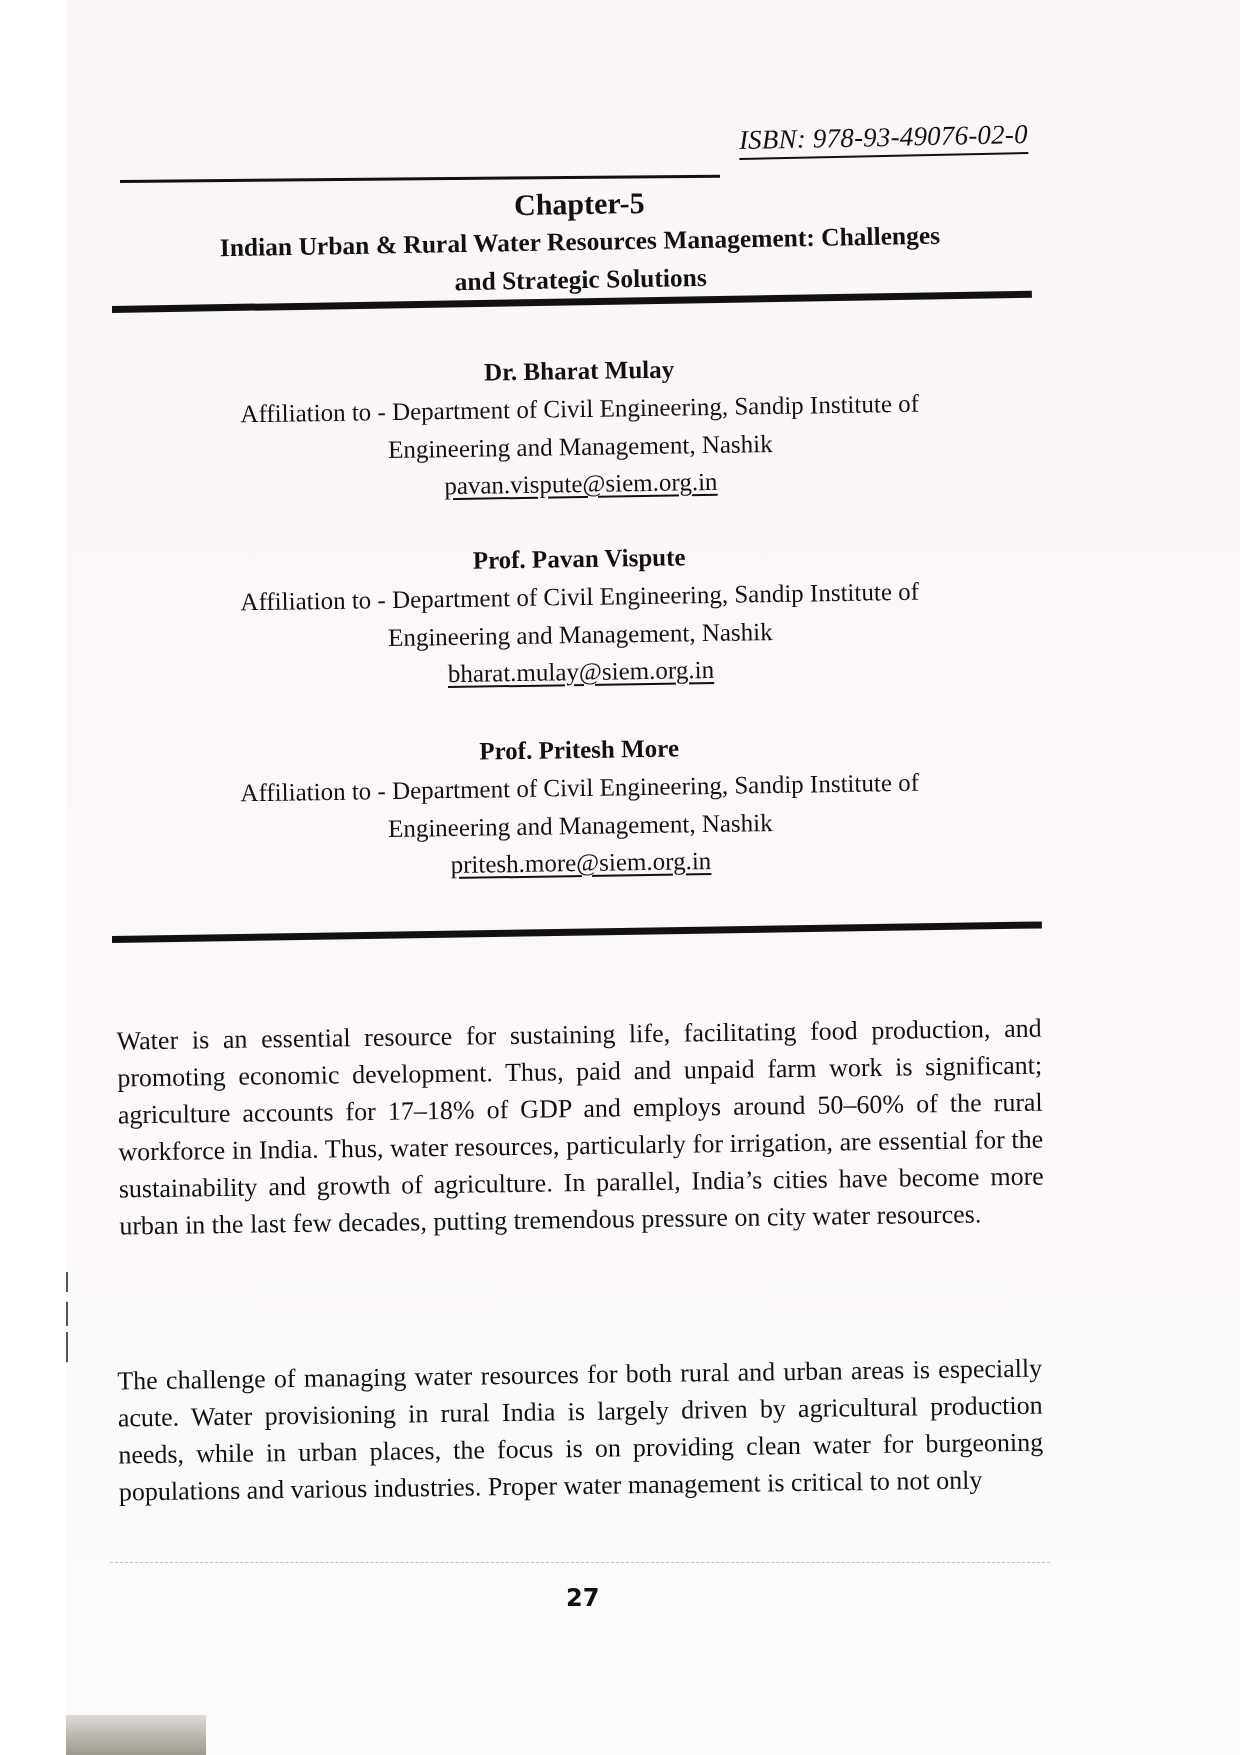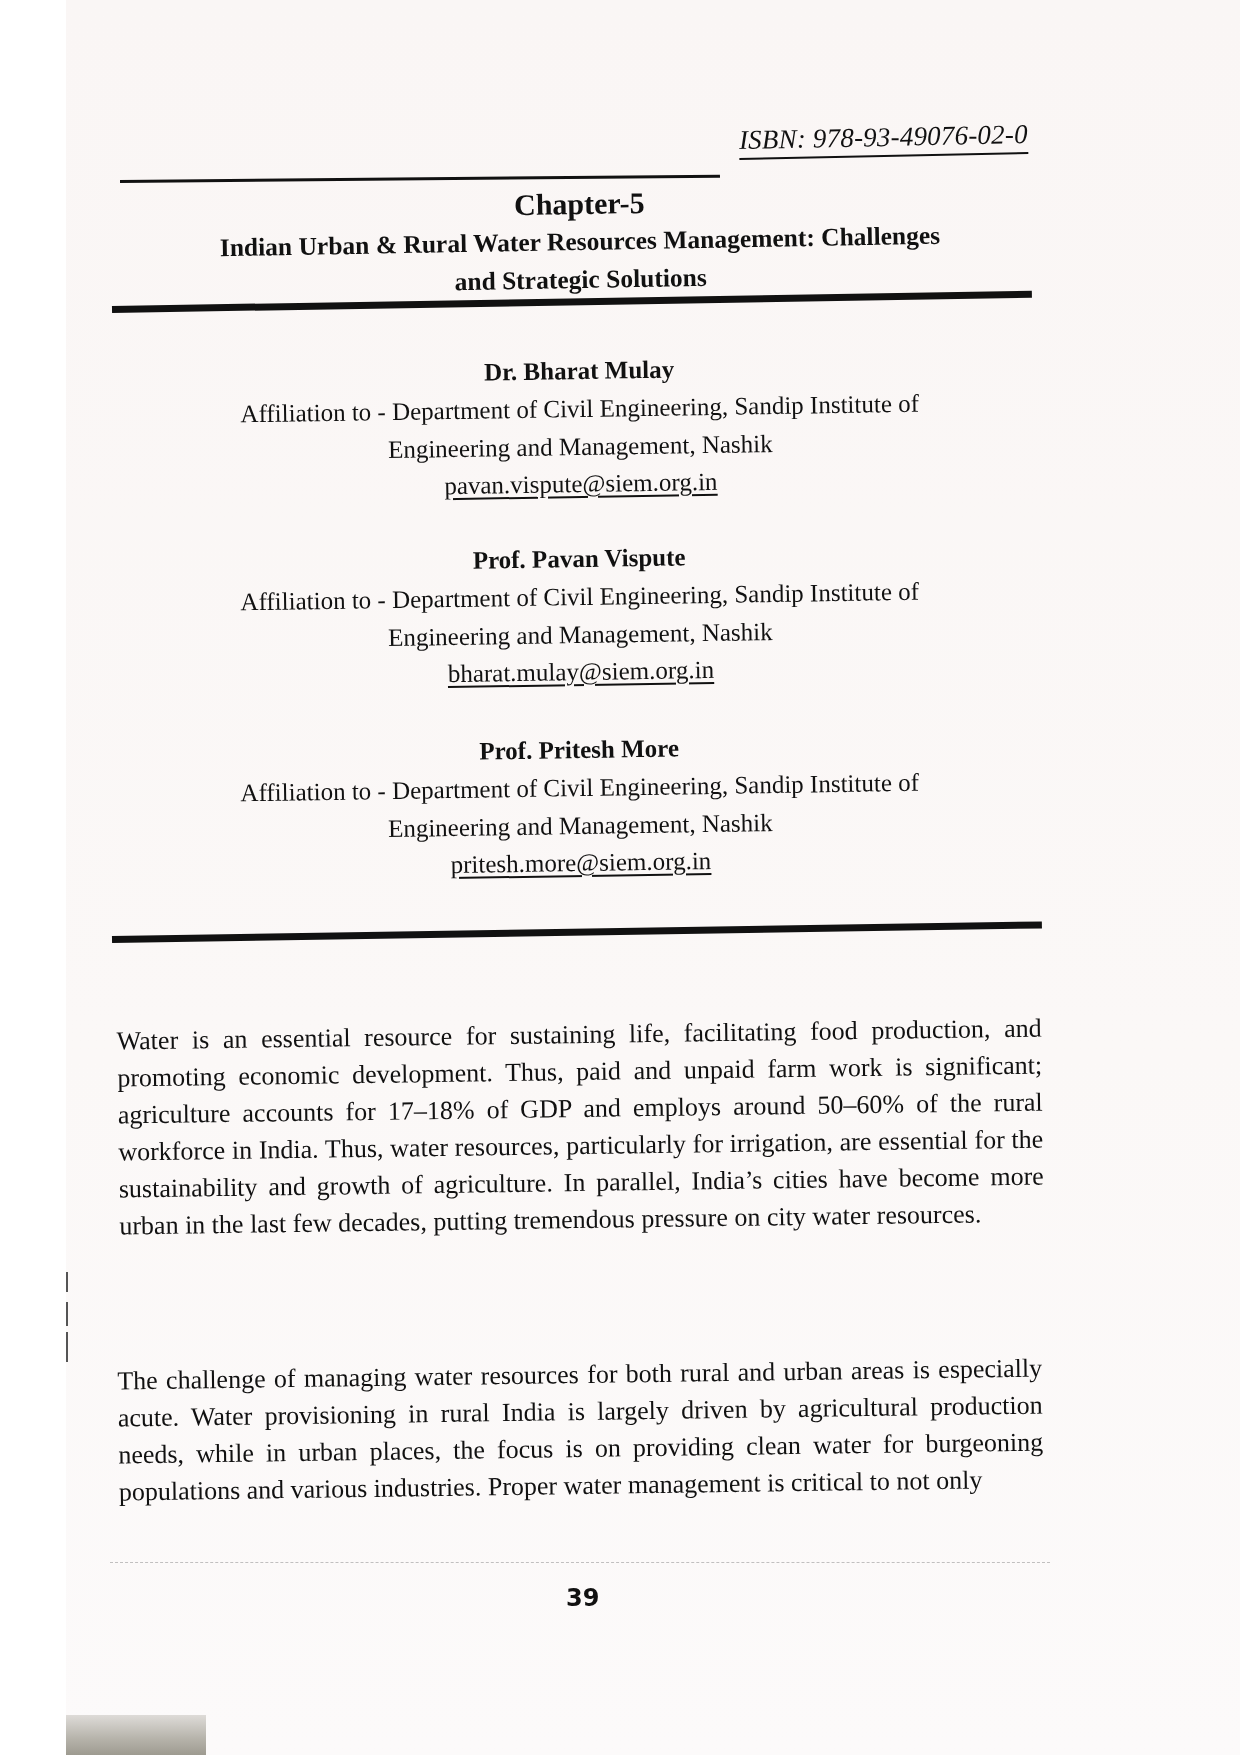--- a/index.html
+++ b/index.html
@@ -187,13 +187,13 @@
   <div class="author-aff">Engineering and Management, Nashik</div>
   <span class="author-email">pritesh.more@siem.org.in</span>
 </div>
 
 <div class="rule rule-authors"></div>
 
 <p class="body-text p1">Water is an essential resource for sustaining life, facilitating food production, and promoting economic development. Thus, paid and unpaid farm work is significant; agriculture accounts for 17–18% of GDP and employs around 50–60% of the rural workforce in India. Thus, water resources, particularly for irrigation, are essential for the sustainability and growth of agriculture. In parallel, India’s cities have become  more urban in the last few decades, putting tremendous pressure on city water resources.</p>
 <p class="body-text p2">The challenge of managing water resources for both rural and urban areas is especially acute. Water provisioning in rural India is largely driven by agricultural production needs, while in urban places, the focus is on providing clean water for burgeoning populations and various industries. Proper water management is critical to not only</p>
 
 <div class="rule-footer"></div>
-<div class="page-number">39</div>
+<div class="page-number">27</div>
 
 </body></html>

